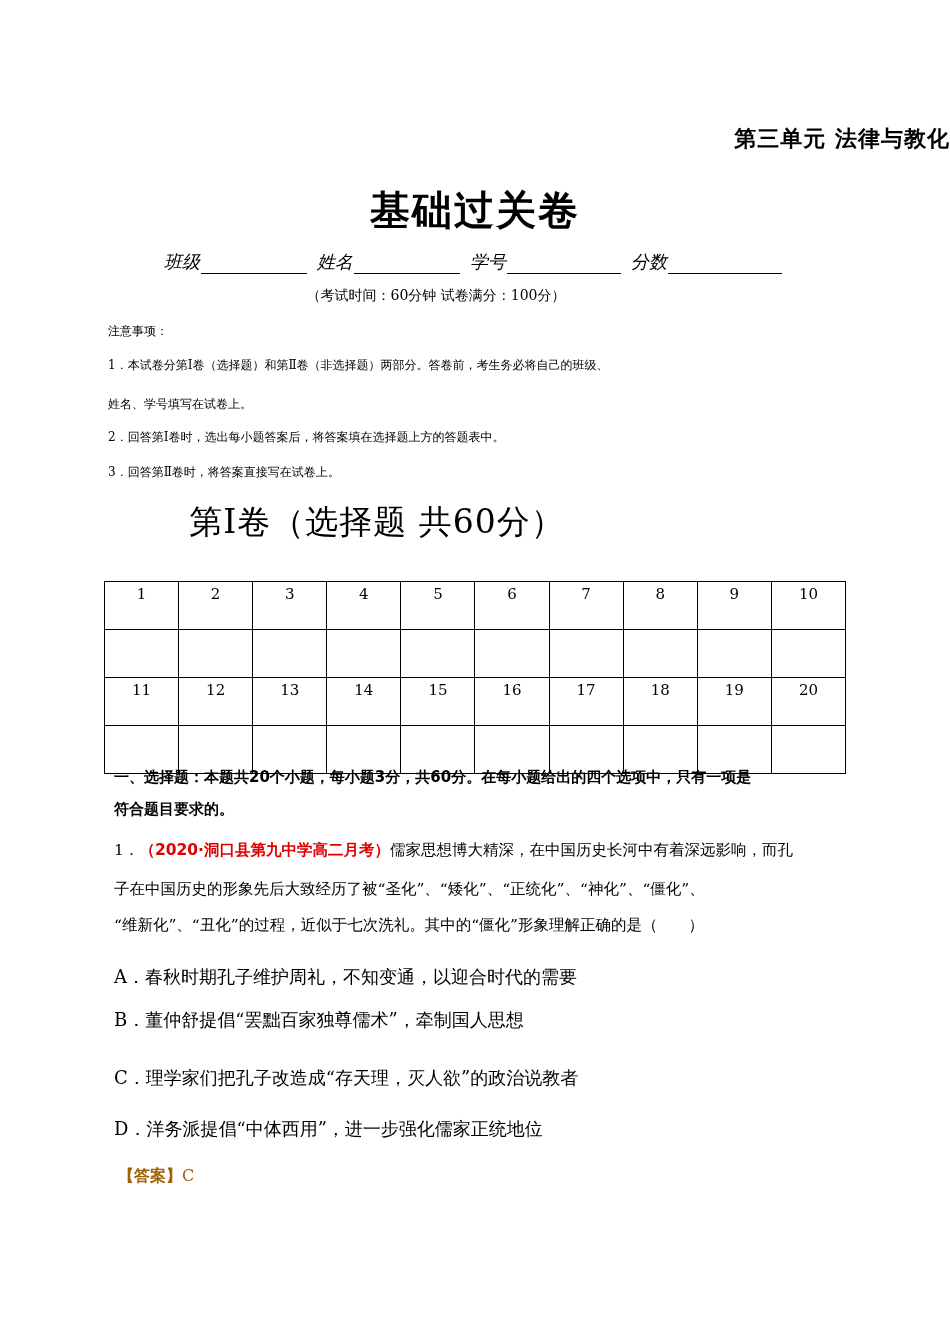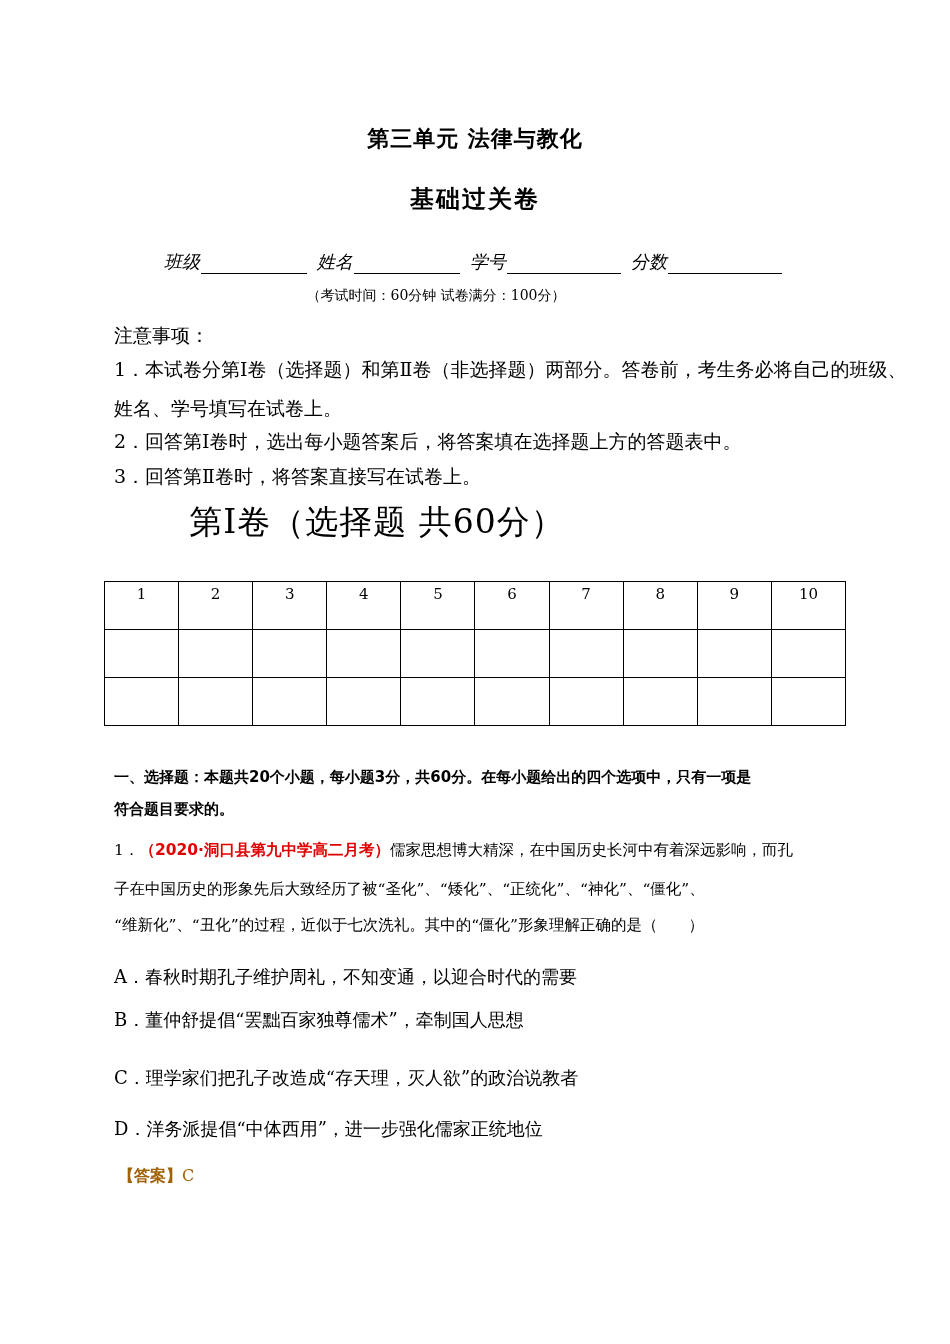--- a/index.html
+++ b/index.html
@@ -3,40 +3,40 @@
 <meta charset="utf-8">
 <style>
   html, body { margin: 0; padding: 0; background: #ffffff; }
   body {
     width: 950px; height: 1344px; position: relative; overflow: hidden;
     font-family: "DejaVu Serif", "Liberation Serif", serif;
     color: #000;
   }
   .abs { position: absolute; }
   .unit-title {
-    top: 124px; left: 0; width: 950px; text-align: center;
+    top: 124px; left: 0; width: 950px; text-align: right;
     font-family: "DejaVu Sans", "Liberation Sans", sans-serif;
     font-size: 22px; font-weight: bold; letter-spacing: 1px;
   }
   .main-title {
     top: 183px; left: 0; width: 950px; text-align: center;
     font-family: "DejaVu Sans", "Liberation Sans", sans-serif;
-    font-size: 24px; font-weight: bold; letter-spacing: 2px;
+    font-size: 40px; font-weight: bold; letter-spacing: 2px;
   }
   .info-row {
     top: 250px; left: 164px; font-size: 18px; display: flex; gap: 10px;
     white-space: nowrap;
     font-style: italic;
   }
   .info-field { display: flex; align-items: flex-end; }
   .info-blank { display: inline-block; width: 106px; border-bottom: 1px solid #000; height: 18px; margin-left: 1px; }
   .exam-meta {
     top: 287px; left: 0; width: 872px; text-align: center; font-size: 14px;
   }
-  .notice { left: 114px; font-size: 19px; white-space: nowrap; }
+  .notice { left: 108px; font-size: 12px; white-space: nowrap; }
   .section-title {
     top: 500px; left: 0; width: 754px; text-align: center;
     font-size: 33px; letter-spacing: 1px;
   }
   table.answer-grid {
     position: absolute; top: 581px; left: 104px; width: 742px;
     border-collapse: collapse; table-layout: fixed;
   }
   table.answer-grid td {
     border: 1px solid #000; height: 44px; vertical-align: top;
@@ -107,20 +107,32 @@
     <td></td>
     <td></td>
     <td></td>
     <td></td>
     <td></td>
     <td></td>
     <td></td>
     <td></td>
   </tr>
   <tr>
+    <td>11</td>
+    <td>12</td>
+    <td>13</td>
+    <td>14</td>
+    <td>15</td>
+    <td>16</td>
+    <td>17</td>
+    <td>18</td>
+    <td>19</td>
+    <td>20</td>
+  </tr>
+  <tr>
     <td></td>
     <td></td>
     <td></td>
     <td></td>
     <td></td>
     <td></td>
     <td></td>
     <td></td>
     <td></td>
     <td></td>

